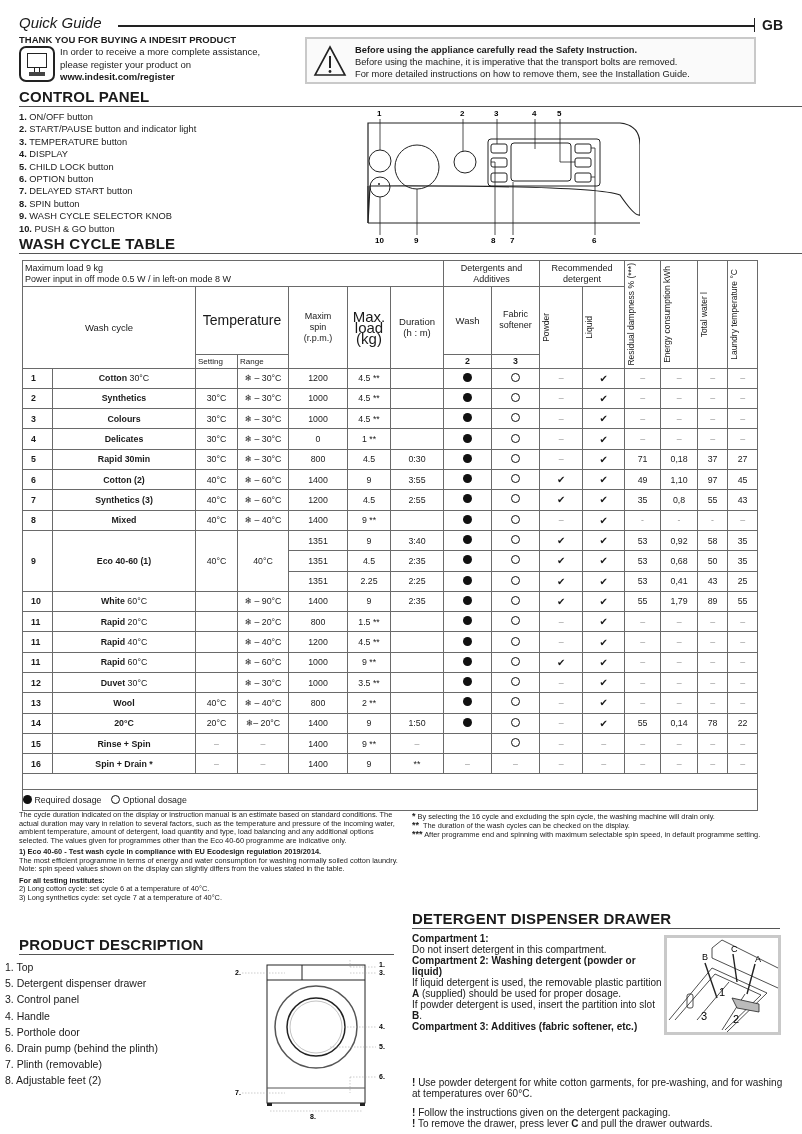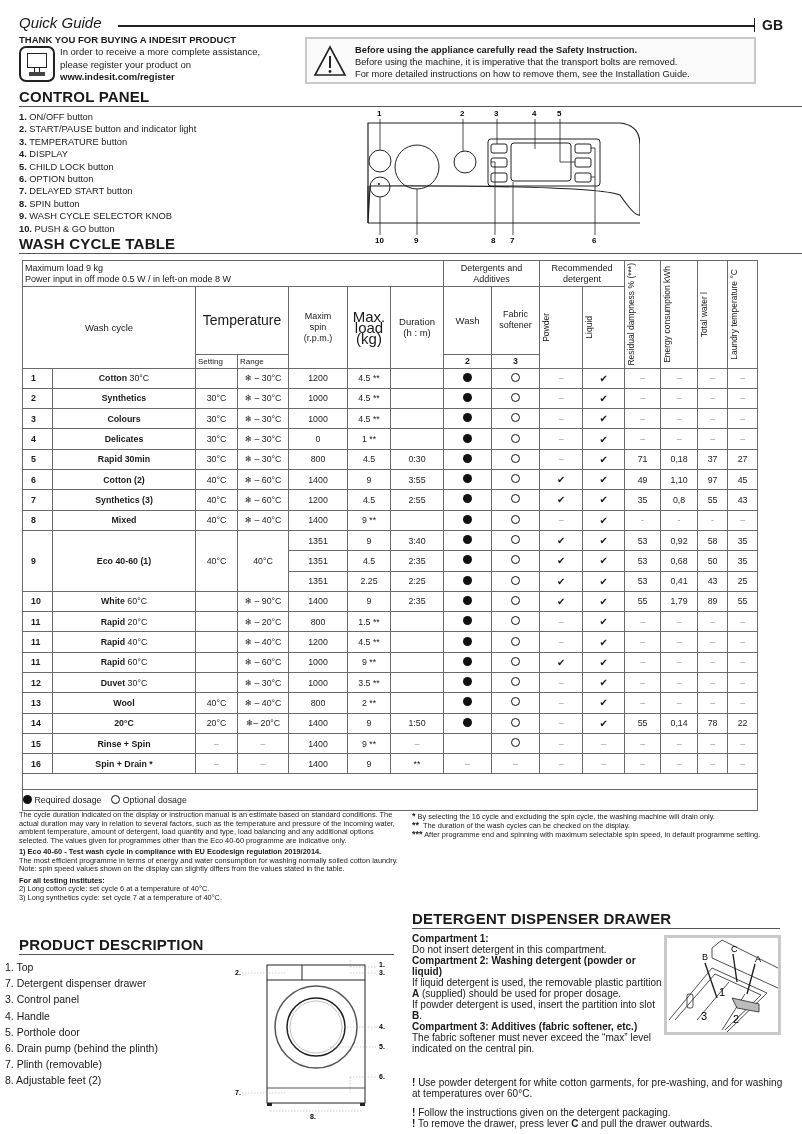--- a/index.html
+++ b/index.html
@@ -608,21 +608,21 @@
 <div class="abs notes-right">
   <div><span class="st">*</span> <span>By selecting the 16 cycle and excluding the spin cycle, the washing machine will drain only.</span></div>
   <div><span class="st">**</span>&nbsp; <span>The duration of the wash cycles can be checked on the display.</span></div>
   <div><span class="st">***</span> <span>After programme end and spinning with maximum selectable spin speed, in default programme setting.</span></div>
 </div>
 
 <div class="abs section-title" style="left:19px;top:936px;">PRODUCT DESCRIPTION</div>
 <div class="abs section-rule" style="left:19px;top:954px;width:375px;"></div>
 <div class="abs pd-list">
   <div>1. Top</div>
-  <div>7. Detergent dispenser drawer</div>
+  <div>5. Detergent dispenser drawer</div>
   <div>3. Control panel</div>
   <div>4. Handle</div>
   <div>5. Porthole door</div>
   <div>6. Drain pump (behind the plinth)</div>
   <div>7. Plinth (removable)</div>
   <div>8. Adjustable feet (2)</div>
 </div>
 <svg class="abs pd-diag" viewBox="0 0 170 170" font-family="Liberation Sans, sans-serif" font-size="7" font-weight="bold">
   <rect x="37" y="10" width="98" height="138" fill="none" stroke="#222" stroke-width="1"></rect>
   <line x1="37" y1="25" x2="135" y2="25" stroke="#222"></line>
@@ -657,21 +657,20 @@
 
 <div class="abs section-title" style="left:412px;top:910px;">DETERGENT DISPENSER DRAWER</div>
 <div class="abs section-rule" style="left:412px;top:928px;width:368px;"></div>
 <div class="abs dd-text">
   <div><b>Compartment 1:</b></div>
   <div>Do not insert detergent in this compartment.</div>
   <div><b>Compartment 2: Washing detergent (powder or liquid)</b></div>
   <div><span>If liquid detergent is used, the removable plastic partition </span><b>A</b><span> (supplied) should be used for proper dosage.</span></div>
   <div><span>If powder detergent is used, insert the partition into slot </span><b>B</b><span>.</span></div>
   <div><b>Compartment 3: Additives (fabric softener, etc.)</b></div>
-  <div>The fabric softener must never exceed the “max” level indicated on the central pin.</div>
 </div>
 <div class="abs dd-bottom" style="top:1077px;">
   <div><b>!</b> <span>Use powder detergent for white cotton garments, for pre-washing, and for washing at temperatures over 60°C.</span></div>
   <div style="margin-top:8px;"><b>!</b> <span>Follow the instructions given on the detergent packaging.</span></div>
   <div><b>!</b> <span>To remove the drawer, press lever </span><b>C</b><span> and pull the drawer outwards.</span></div>
 </div>
 <svg class="abs dd-img" viewBox="0 0 111 94" font-family="Liberation Sans, sans-serif" font-size="9">
   <g fill="none" stroke="#222" stroke-width="0.8">
     <path d="M45 10 L55 2 L111 30"></path>
     <path d="M45 10 L45 20 L111 50"></path>

